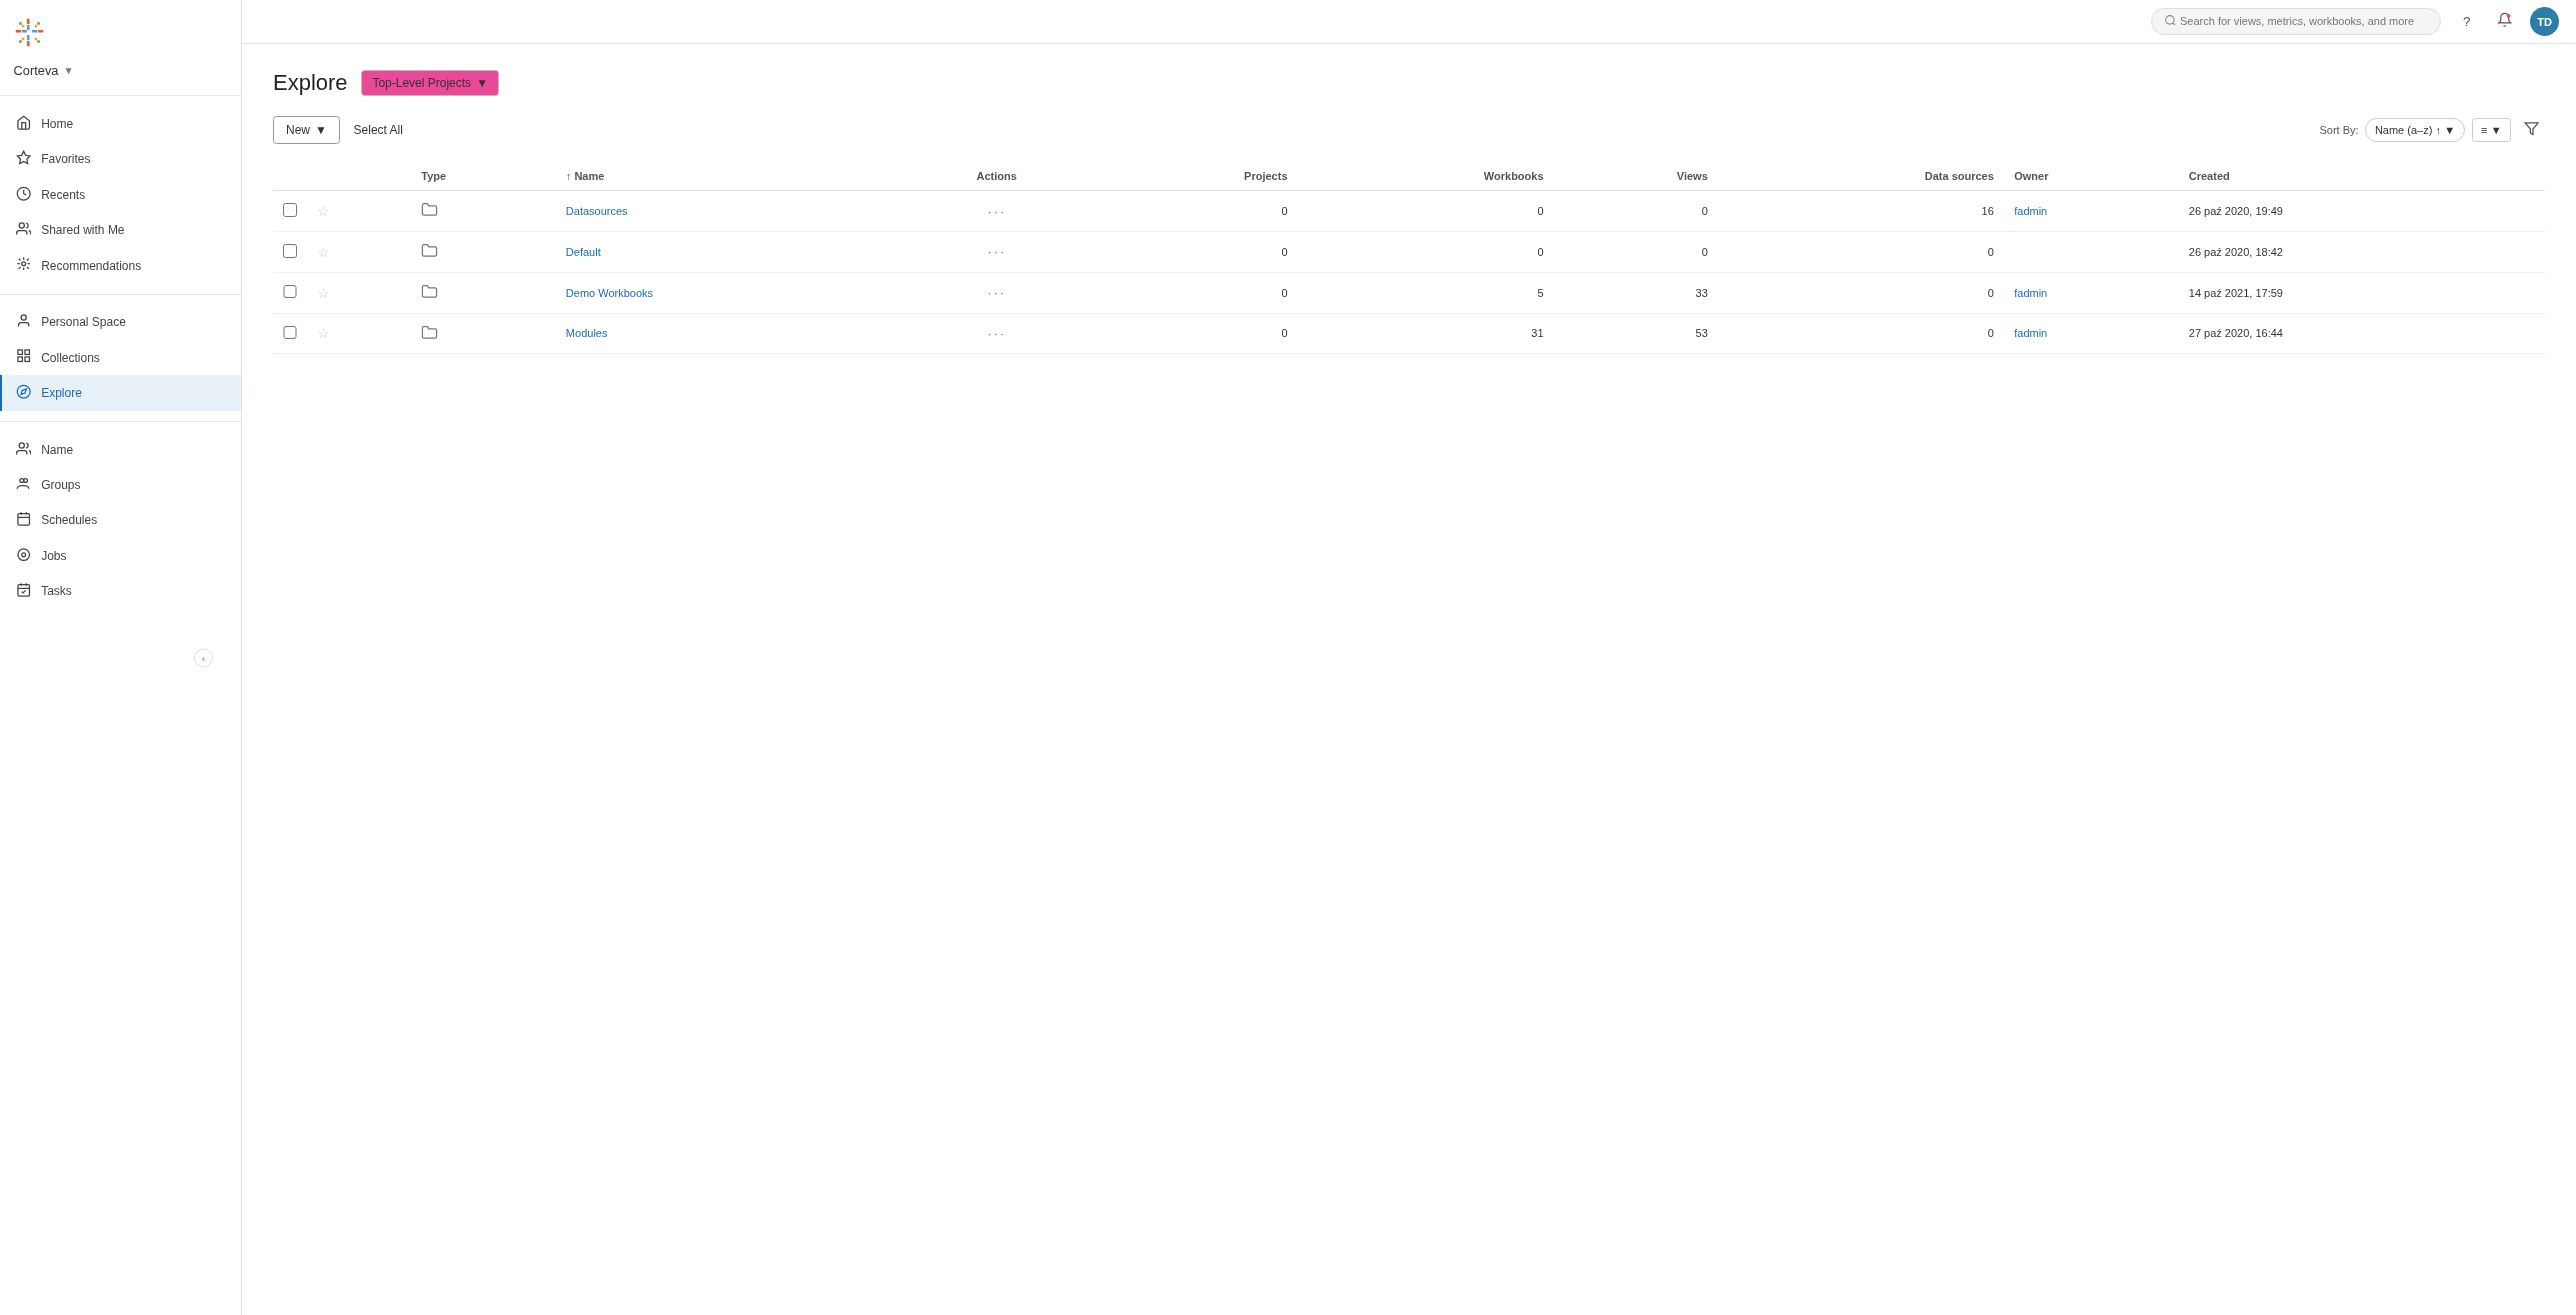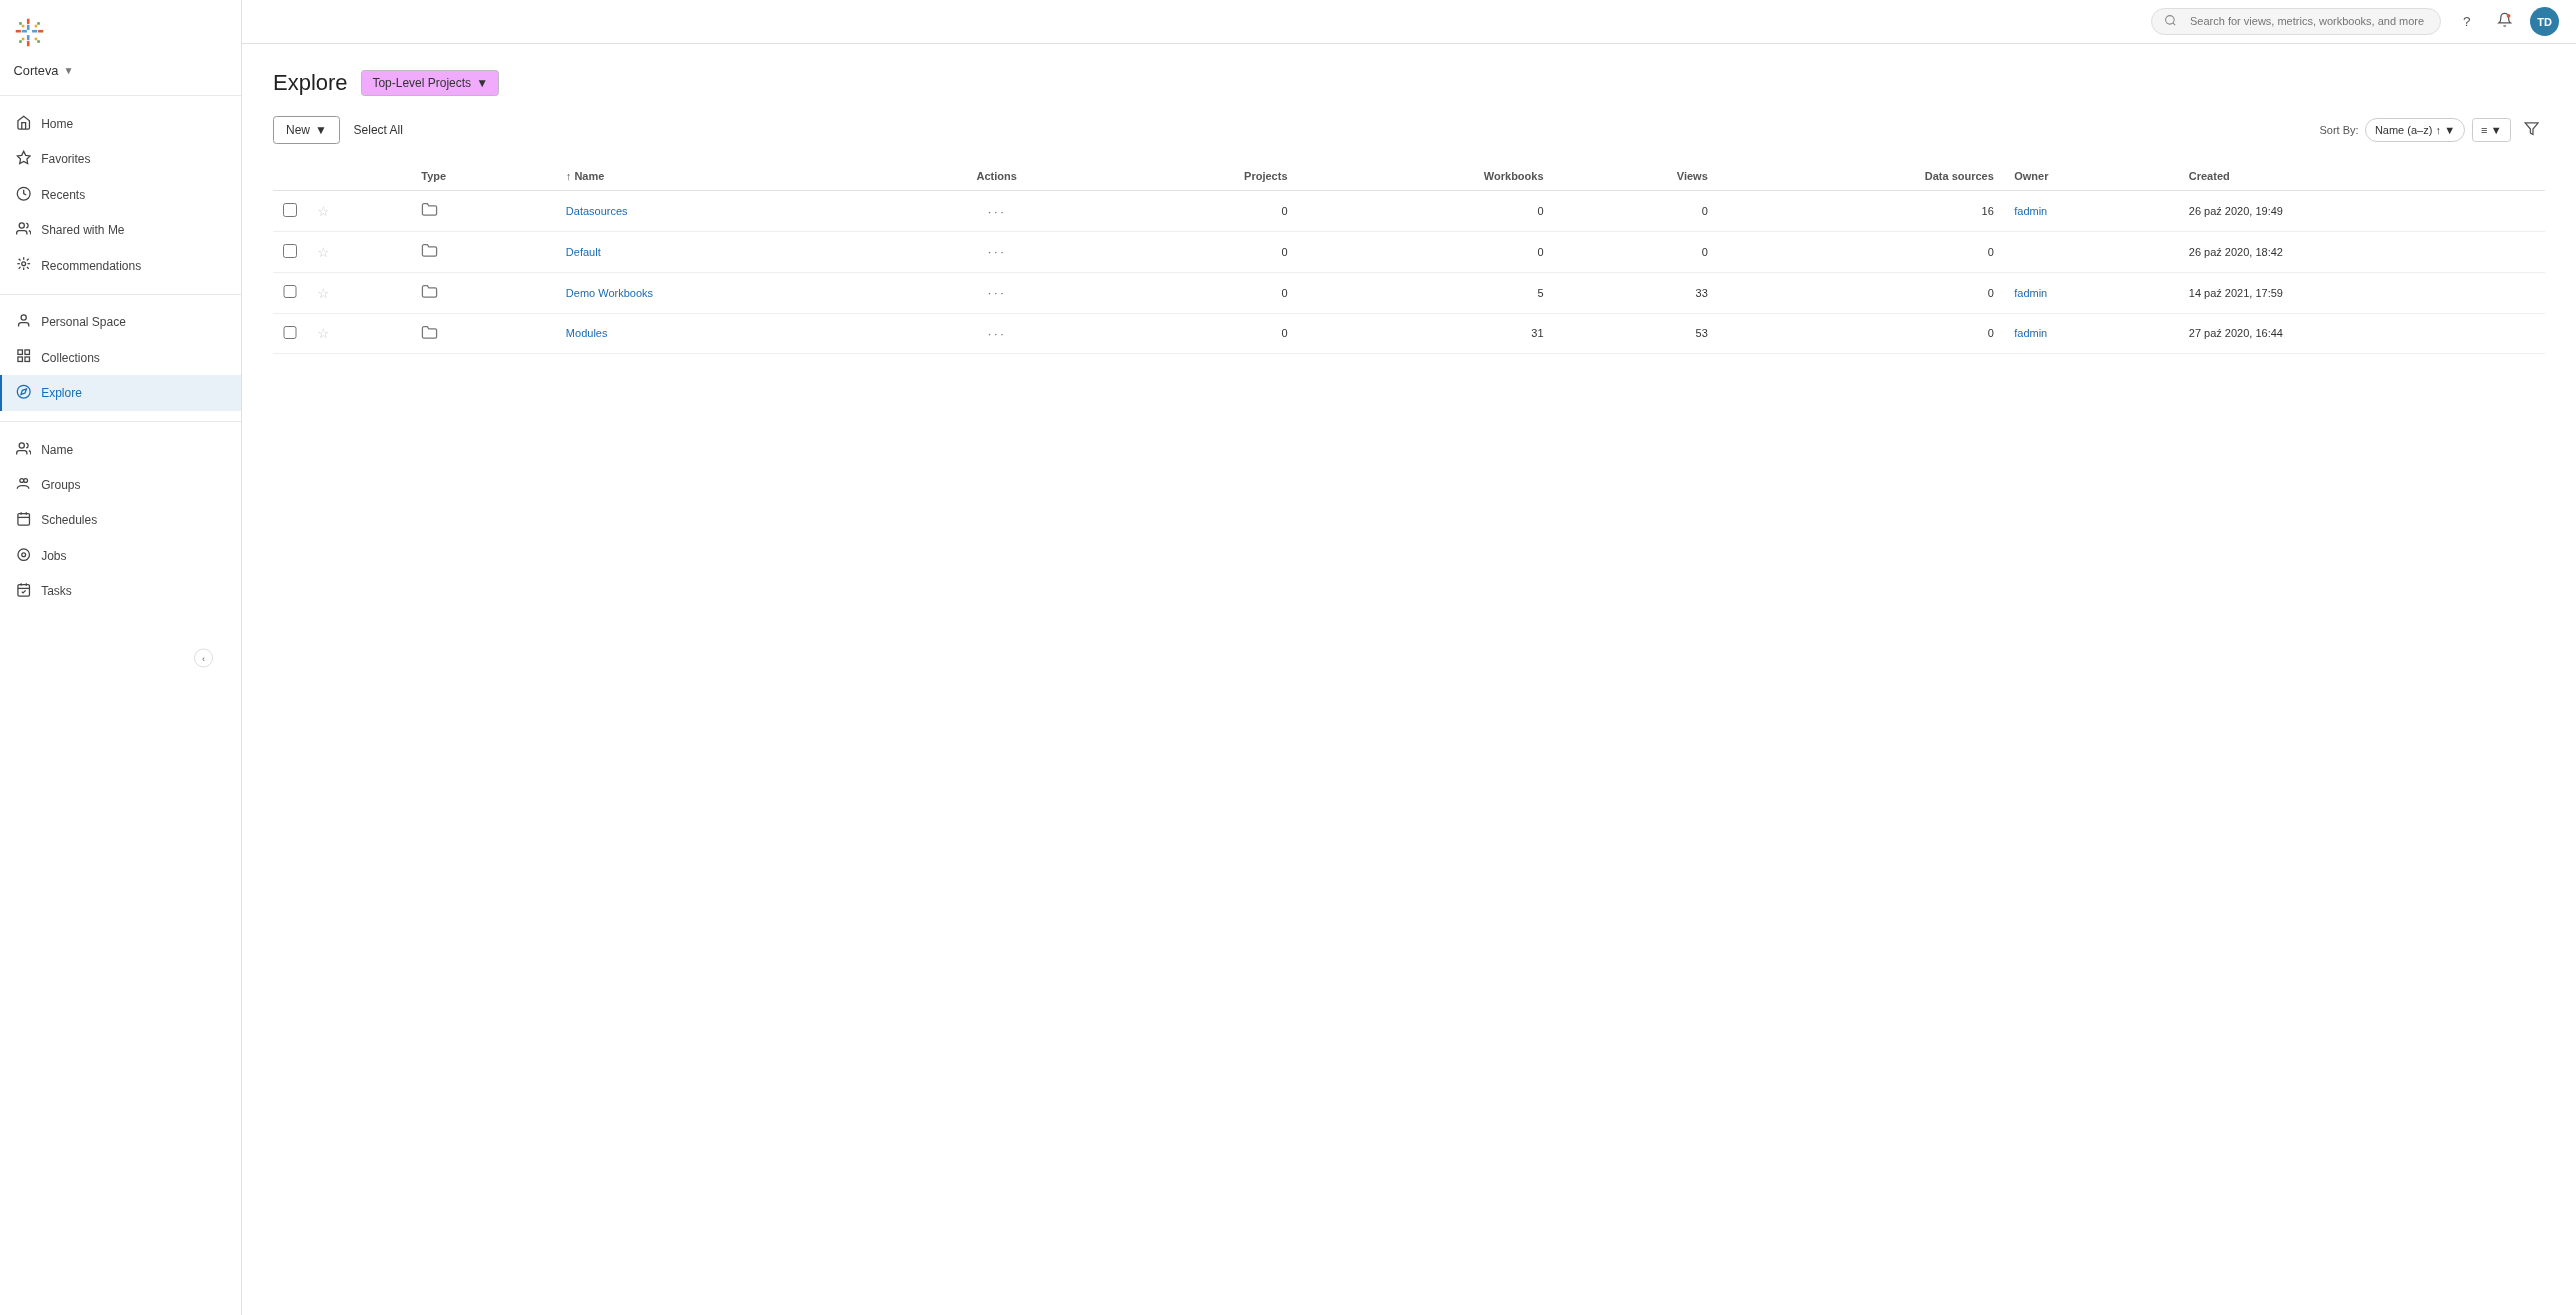--- a/index.html
+++ b/index.html
@@ -93,21 +93,21 @@
       gap: 13.6px;
       height: 44px;
     }
     .search-box {
       display: flex;
       align-items: center;
       background: #f5f5f5;
       border: 0.9px solid #ddd;
       border-radius: 17px;
       padding: 5.1px 12px;
-      gap: 13px;
+      gap: 3px;
       width: 290px;
     }
     .search-box input {
       border: none;
       background: transparent;
       outline: none;
       font-size: 11px;
       color: #555;
       width: 100%;
     }
@@ -155,21 +155,21 @@
       font-weight: 400;
       color: #222;
     }
     .breadcrumb-btn {
       display: flex;
       align-items: flex-start;
       gap: 5.1px;
       padding: 5.1px 10.2px;
       border: 0.9px solid #bbb;
       border-radius: 3.4px;
-      background: #f0abfc;
+      background: #ec4899;
       cursor: pointer;
       font-size: 12px;
       color: #333;
     }
 
     .toolbar {
       display: flex;
       align-items: center;
       justify-content: space-between;
       margin-bottom: 17px;

